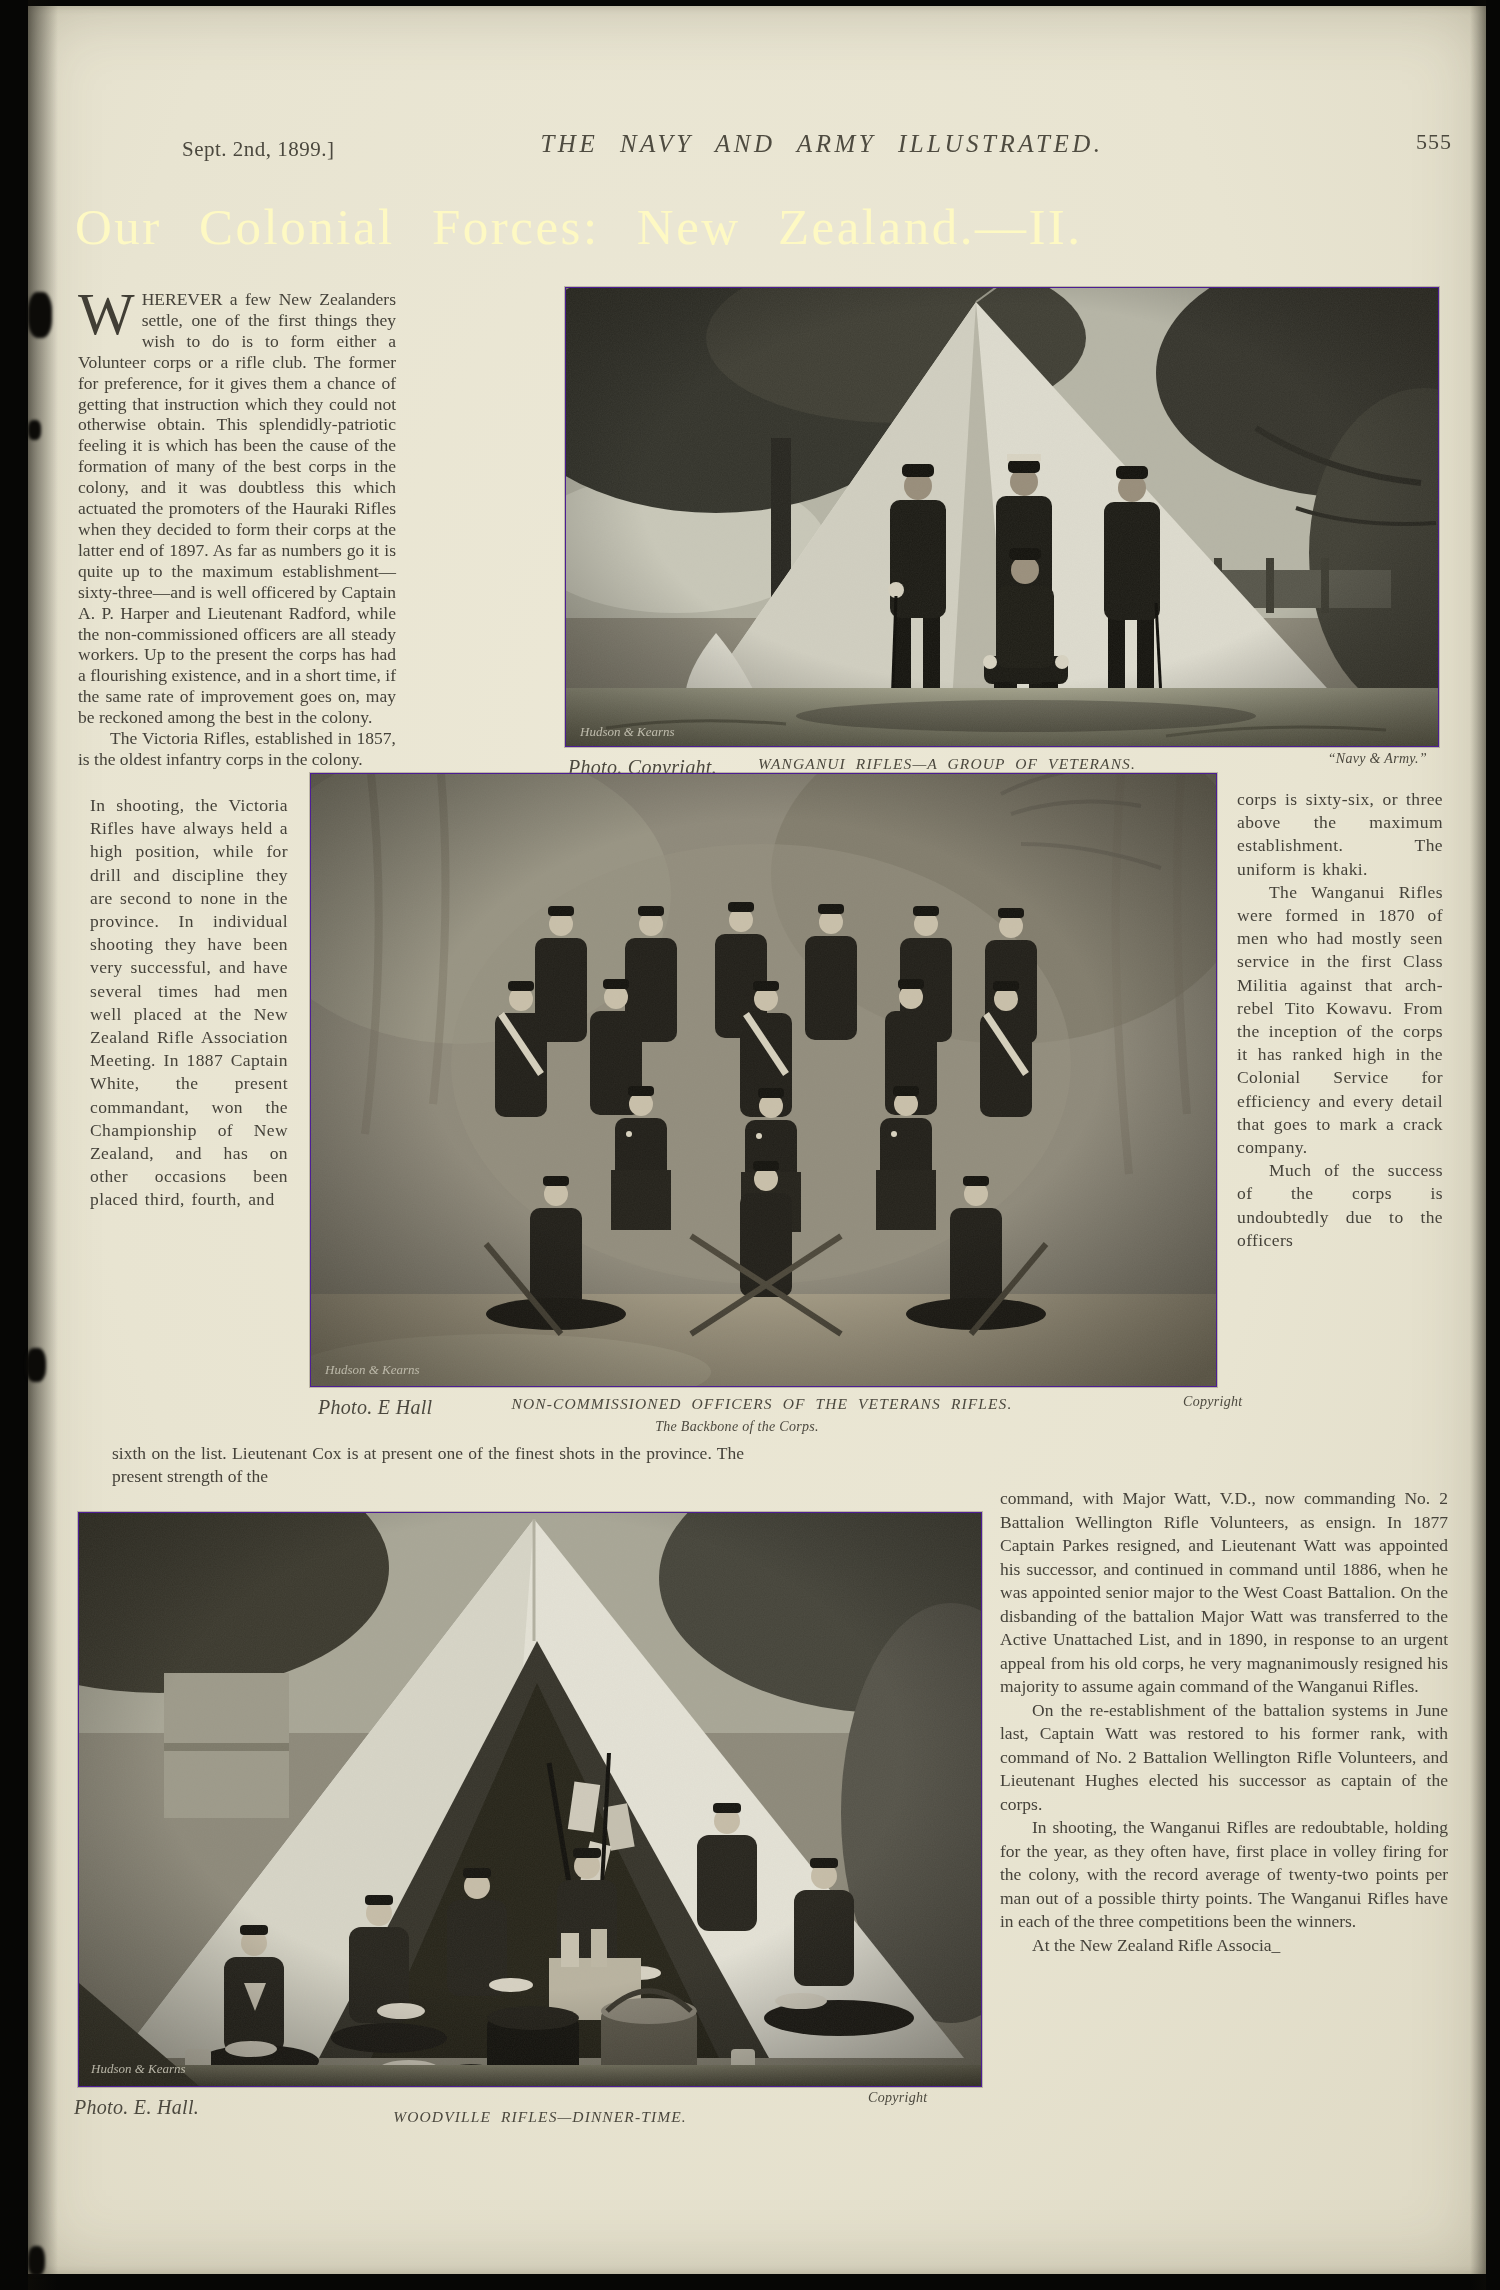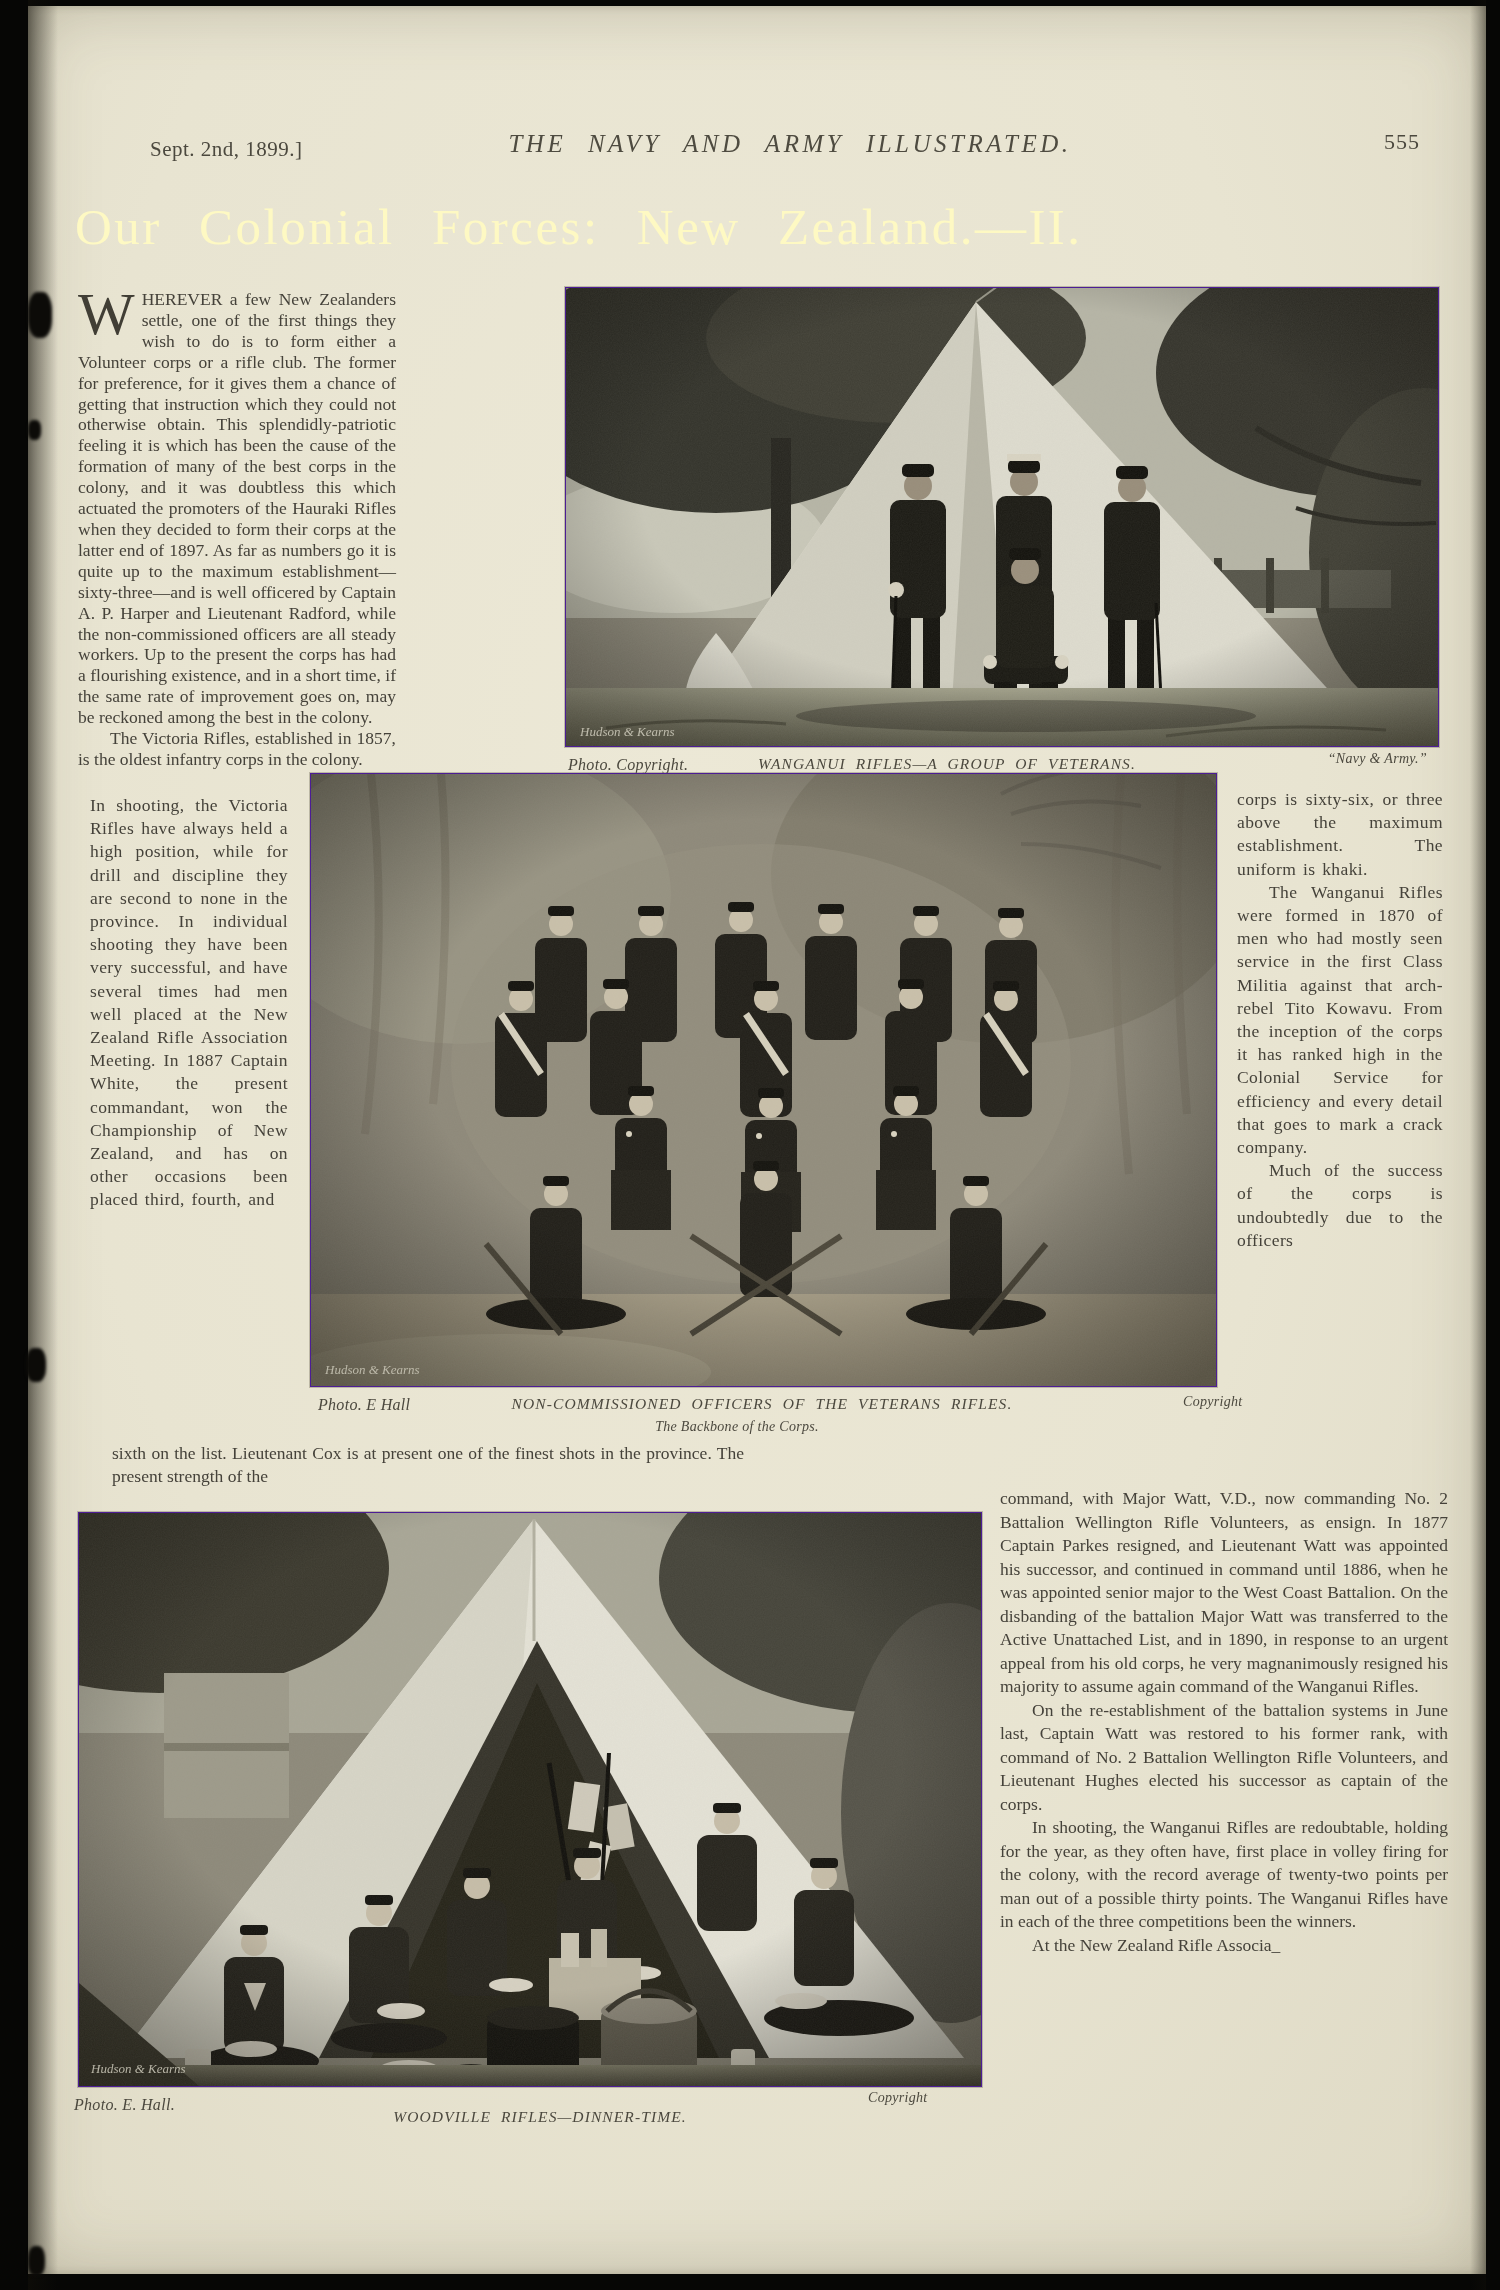--- a/index.html
+++ b/index.html
@@ -7,21 +7,21 @@
         font-family:"Liberation Serif","DejaVu Serif",serif;}
   .paper{position:absolute;left:28px;top:6px;right:14px;bottom:16px;
          background:radial-gradient(ellipse at 45% 35%, #ece8d6 0%, #e8e4d1 55%, #ded9c4 100%);
          box-shadow:inset 0 0 70px rgba(85,78,55,.28), inset 0 0 8px rgba(60,55,38,.25);}
   .edge-shade-left{position:absolute;left:28px;top:0;width:30px;height:100%;
          background:linear-gradient(to right, rgba(18,16,10,.55), rgba(18,16,10,0));}
   .edge-shade-right{position:absolute;right:14px;top:0;width:16px;height:100%;
          background:linear-gradient(to left, rgba(18,16,10,.4), rgba(18,16,10,0));}
   .smudge{position:absolute;background:#0c0b08;border-radius:40%;filter:blur(1.5px);}
 
-  .hdr{position:absolute;color:#4b483e;}
+  .hdr{position:absolute;color:#4b483e;margin-left:32px;}
   .hdr-date{left:150px;top:137px;font-size:21px;letter-spacing:.5px;}
   .hdr-journal{left:440px;top:130px;width:700px;text-align:center;font-style:italic;
                font-size:25px;letter-spacing:3.5px;word-spacing:12px;color:#4e4b40;}
   .hdr-page{left:1384px;top:129px;font-size:22px;letter-spacing:1px;}
   .title{position:absolute;left:75px;top:198px;width:1330px;text-align:left;
          font-size:51px;letter-spacing:2.5px;word-spacing:22px;color:#fef9c3;font-weight:400;}
 
   .body-text{position:absolute;font-size:17.5px;line-height:21px;color:#45423a;
              text-align:justify;text-justify:inter-word;}
   .body-text p{margin:0;}
@@ -33,21 +33,21 @@
   .mid-left{left:112px;top:1442px;width:632px;line-height:23px;}
   .mid-right{left:795px;top:1438px;width:650px;line-height:23px;}
   .col-closing{left:1000px;top:1487px;width:448px;line-height:23.5px;}
 
   .photo{position:absolute;border:1px solid #4c1d95;box-shadow:0 0 0 1px rgba(120,115,95,.4);background:#8d897a;}
   .photo svg{display:block;width:100%;height:100%;}
   .ph1{left:565px;top:287px;width:872px;height:458px;}
   .ph2{left:310px;top:773px;width:905px;height:612px;}
   .ph3{left:78px;top:1512px;width:902px;height:573px;}
 
-  .cap{position:absolute;font-style:italic;font-size:16px;color:#4b483e;letter-spacing:.3px;}
+  .cap{position:absolute;font-style:italic;font-size:20px;color:#4b483e;letter-spacing:.3px;}
   .cap-title{letter-spacing:1.1px;word-spacing:5px;font-size:15.5px;text-align:center;}
   .c1a{left:568px;top:756px;}
   .c1b{left:647px;top:755px;width:600px;}
   .c1c{left:1255px;top:751px;width:172px;text-align:right;font-size:14px;}
   .c2a{left:318px;top:1396px;}
   .c2b{left:412px;top:1395px;width:700px;}
   .c2sub{left:412px;top:1419px;width:650px;text-align:center;font-size:14px;}
   .c2c{left:1183px;top:1394px;font-size:14px;}
   .c3a{left:74px;top:2096px;text-align:right;}
   .c3b{left:240px;top:2108px;width:600px;}

